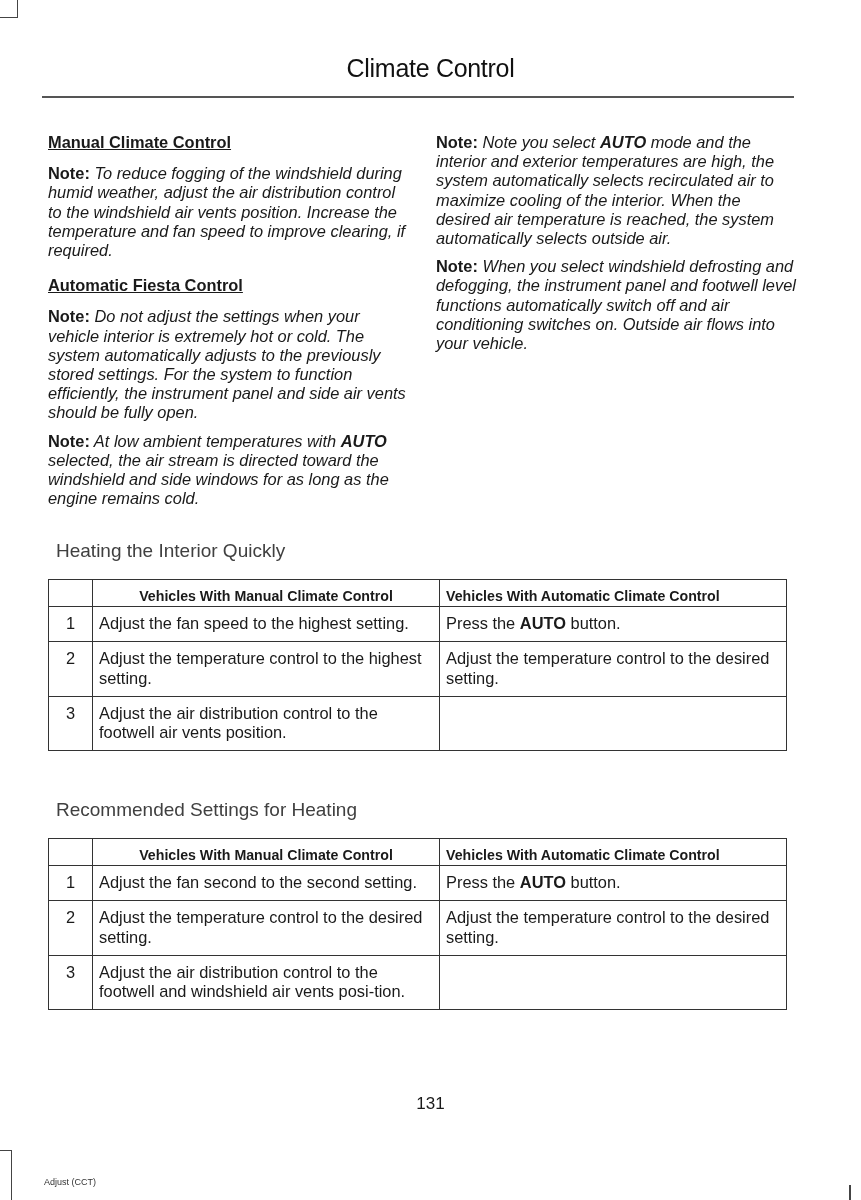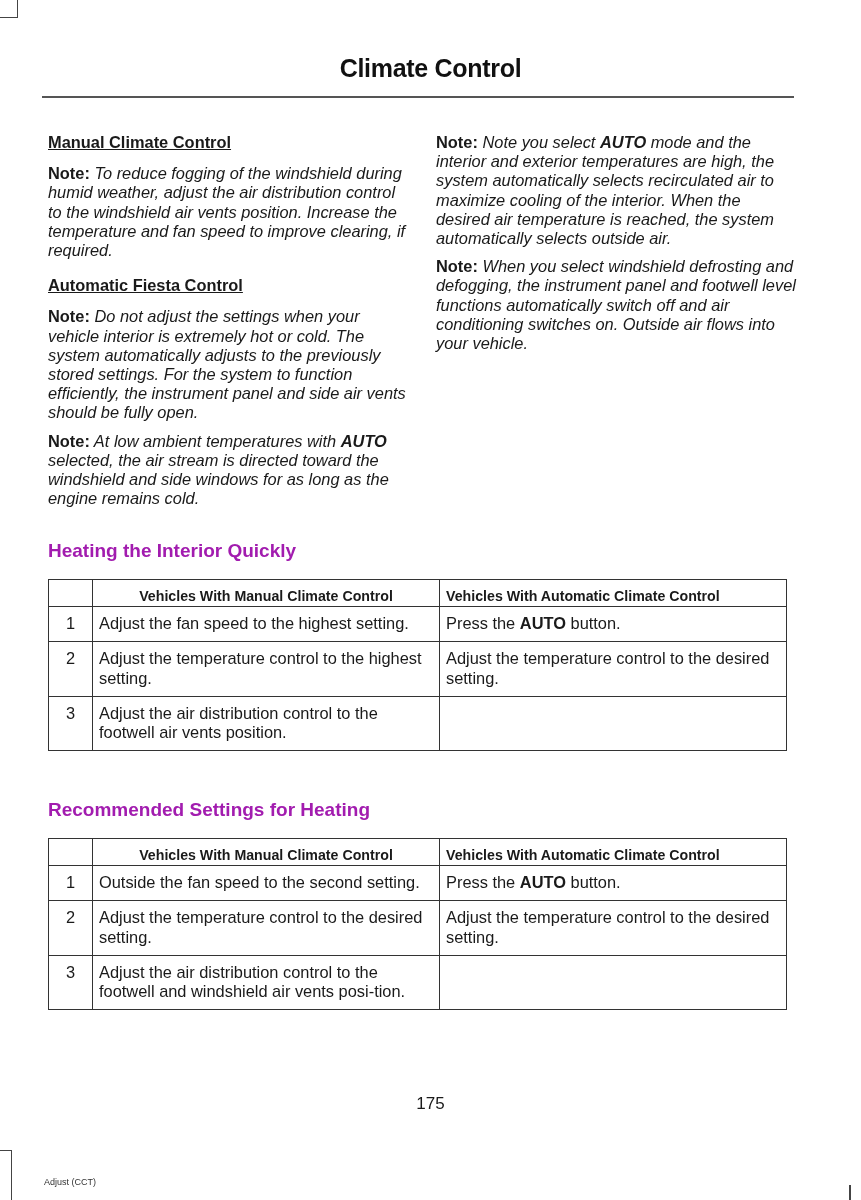--- a/index.html
+++ b/index.html
@@ -7,32 +7,32 @@
     width: 861px; height: 1200px; position: relative; overflow: hidden;
     font-family: "Liberation Sans", "DejaVu Sans", sans-serif; color: #1a1a1a;
   }
   .crop-tl { position: absolute; left: 0; top: 0; width: 17px; height: 17px;
     border-right: 1.5px solid #444; border-bottom: 1.5px solid #444; }
   .crop-bl { position: absolute; left: 0; top: 1150px; width: 11px; height: 50px;
     border-right: 1.5px solid #444; border-top: 1.5px solid #444; }
   .crop-br { position: absolute; left: 849px; top: 1185px; width: 1.5px; height: 15px; background: #444; }
 
   .page-title { position: absolute; left: 0; width: 861px; top: 54px; text-align: center;
-    font-weight: bold; font-size: 25px; letter-spacing: -0.3px; color: #111; }
+    font-weight: normal; font-size: 25px; letter-spacing: -0.3px; color: #111; }
   .title-rule { position: absolute; left: 42px; top: 96px; width: 752px; height: 2px; background: #555; }
 
   .col { position: absolute; font-size: 16.4px; line-height: 19.2px; }
   .col-left { left: 48px; top: 133px; width: 360px; }
   .col-right { left: 436px; top: 133px; width: 360px; }
   .sub-head { font-weight: bold; font-size: 16.4px; margin: 0 0 12px 0; text-decoration: underline; }
   .note { margin: 0 0 9px 0; font-style: italic; }
   .note .lbl { font-style: normal; font-weight: bold; }
   .note .kw { font-weight: bold; }
 
-  .sec-head { position: absolute; left: 48px; font-weight: bold; font-size: 19px; color: #a21caf; }
+  .sec-head { position: absolute; left: 56px; font-weight: normal; font-size: 19px; color: #404040; }
 
   table.steps { position: absolute; left: 48px; width: 739px; border-collapse: collapse;
     font-size: 16.4px; line-height: 19.2px; }
   table.steps th, table.steps td { border: 1.5px solid #333; vertical-align: top; text-align: left; }
   table.steps th { font-weight: bold; font-size: 14.2px; padding: 7px 6px 0 6px; height: 17px; white-space: nowrap; }
   table.steps th.num-col { width: 31px; }
   table.steps th.man-col { width: 334px; text-align: center; }
   table.steps td { padding: 7px 6px 8px 6px; }
   table.steps td.num { text-align: center; }
   table.steps .kw { font-weight: bold; }
@@ -117,34 +117,34 @@
 
 <table class="steps" style="top:838px">
   <tbody>
       <tr>
     <th class="num-col"></th>
     <th class="man-col">Vehicles With Manual Climate Control</th>
     <th>Vehicles With Automatic Climate Control</th>
   </tr>
   <tr>
     <td class="num">1</td>
-    <td>Outside the fan speed to the second setting.</td>
+    <td>Adjust the fan second to the second setting.</td>
     <td>
       <span>Press the</span>
       <span class="kw">AUTO</span>
       <span>button.</span>
     </td>
   </tr>
   <tr>
     <td class="num">2</td>
     <td>Adjust the temperature control to the desired setting.</td>
     <td>Adjust the temperature control to the desired setting.</td>
   </tr>
   <tr>
     <td class="num">3</td>
     <td>Adjust the air distribution control to the footwell and windshield air vents posi-tion.</td>
     <td></td>
   </tr>
 </tbody>
   </table>
 
-<div class="page-num">175</div>
+<div class="page-num">131</div>
 <div class="footer-model">Adjust (CCT)</div>
 
 </body></html>

